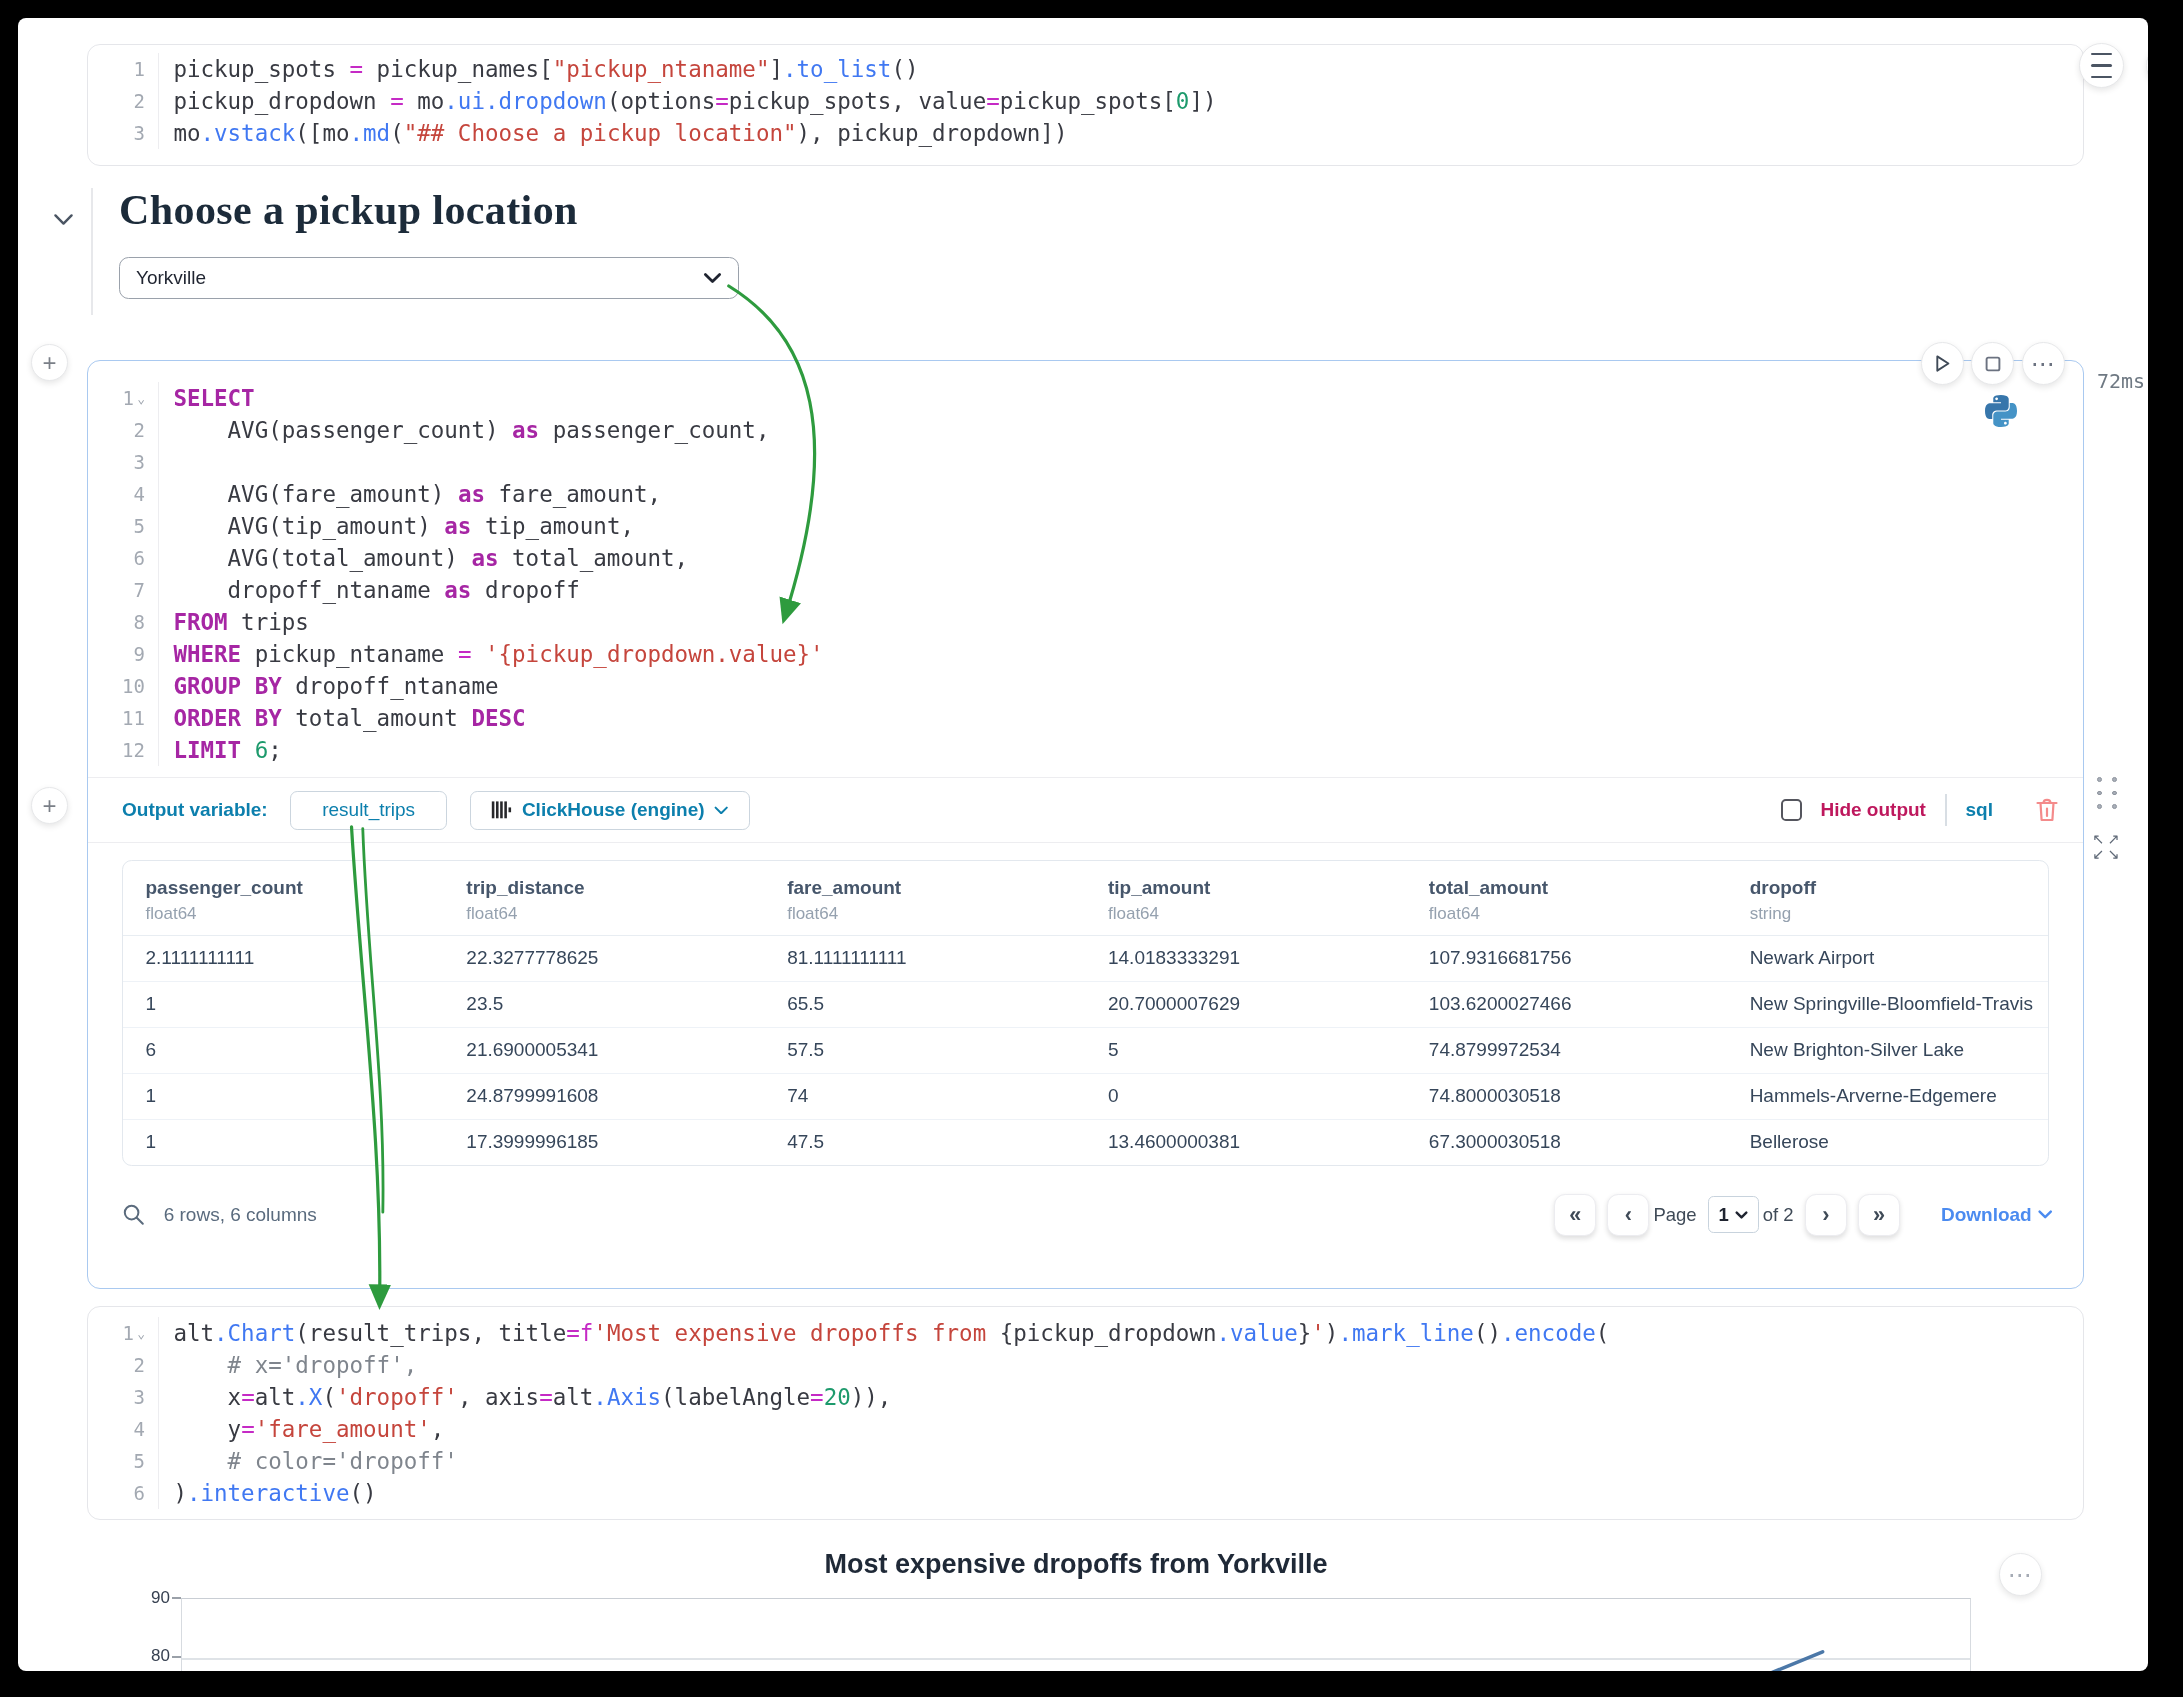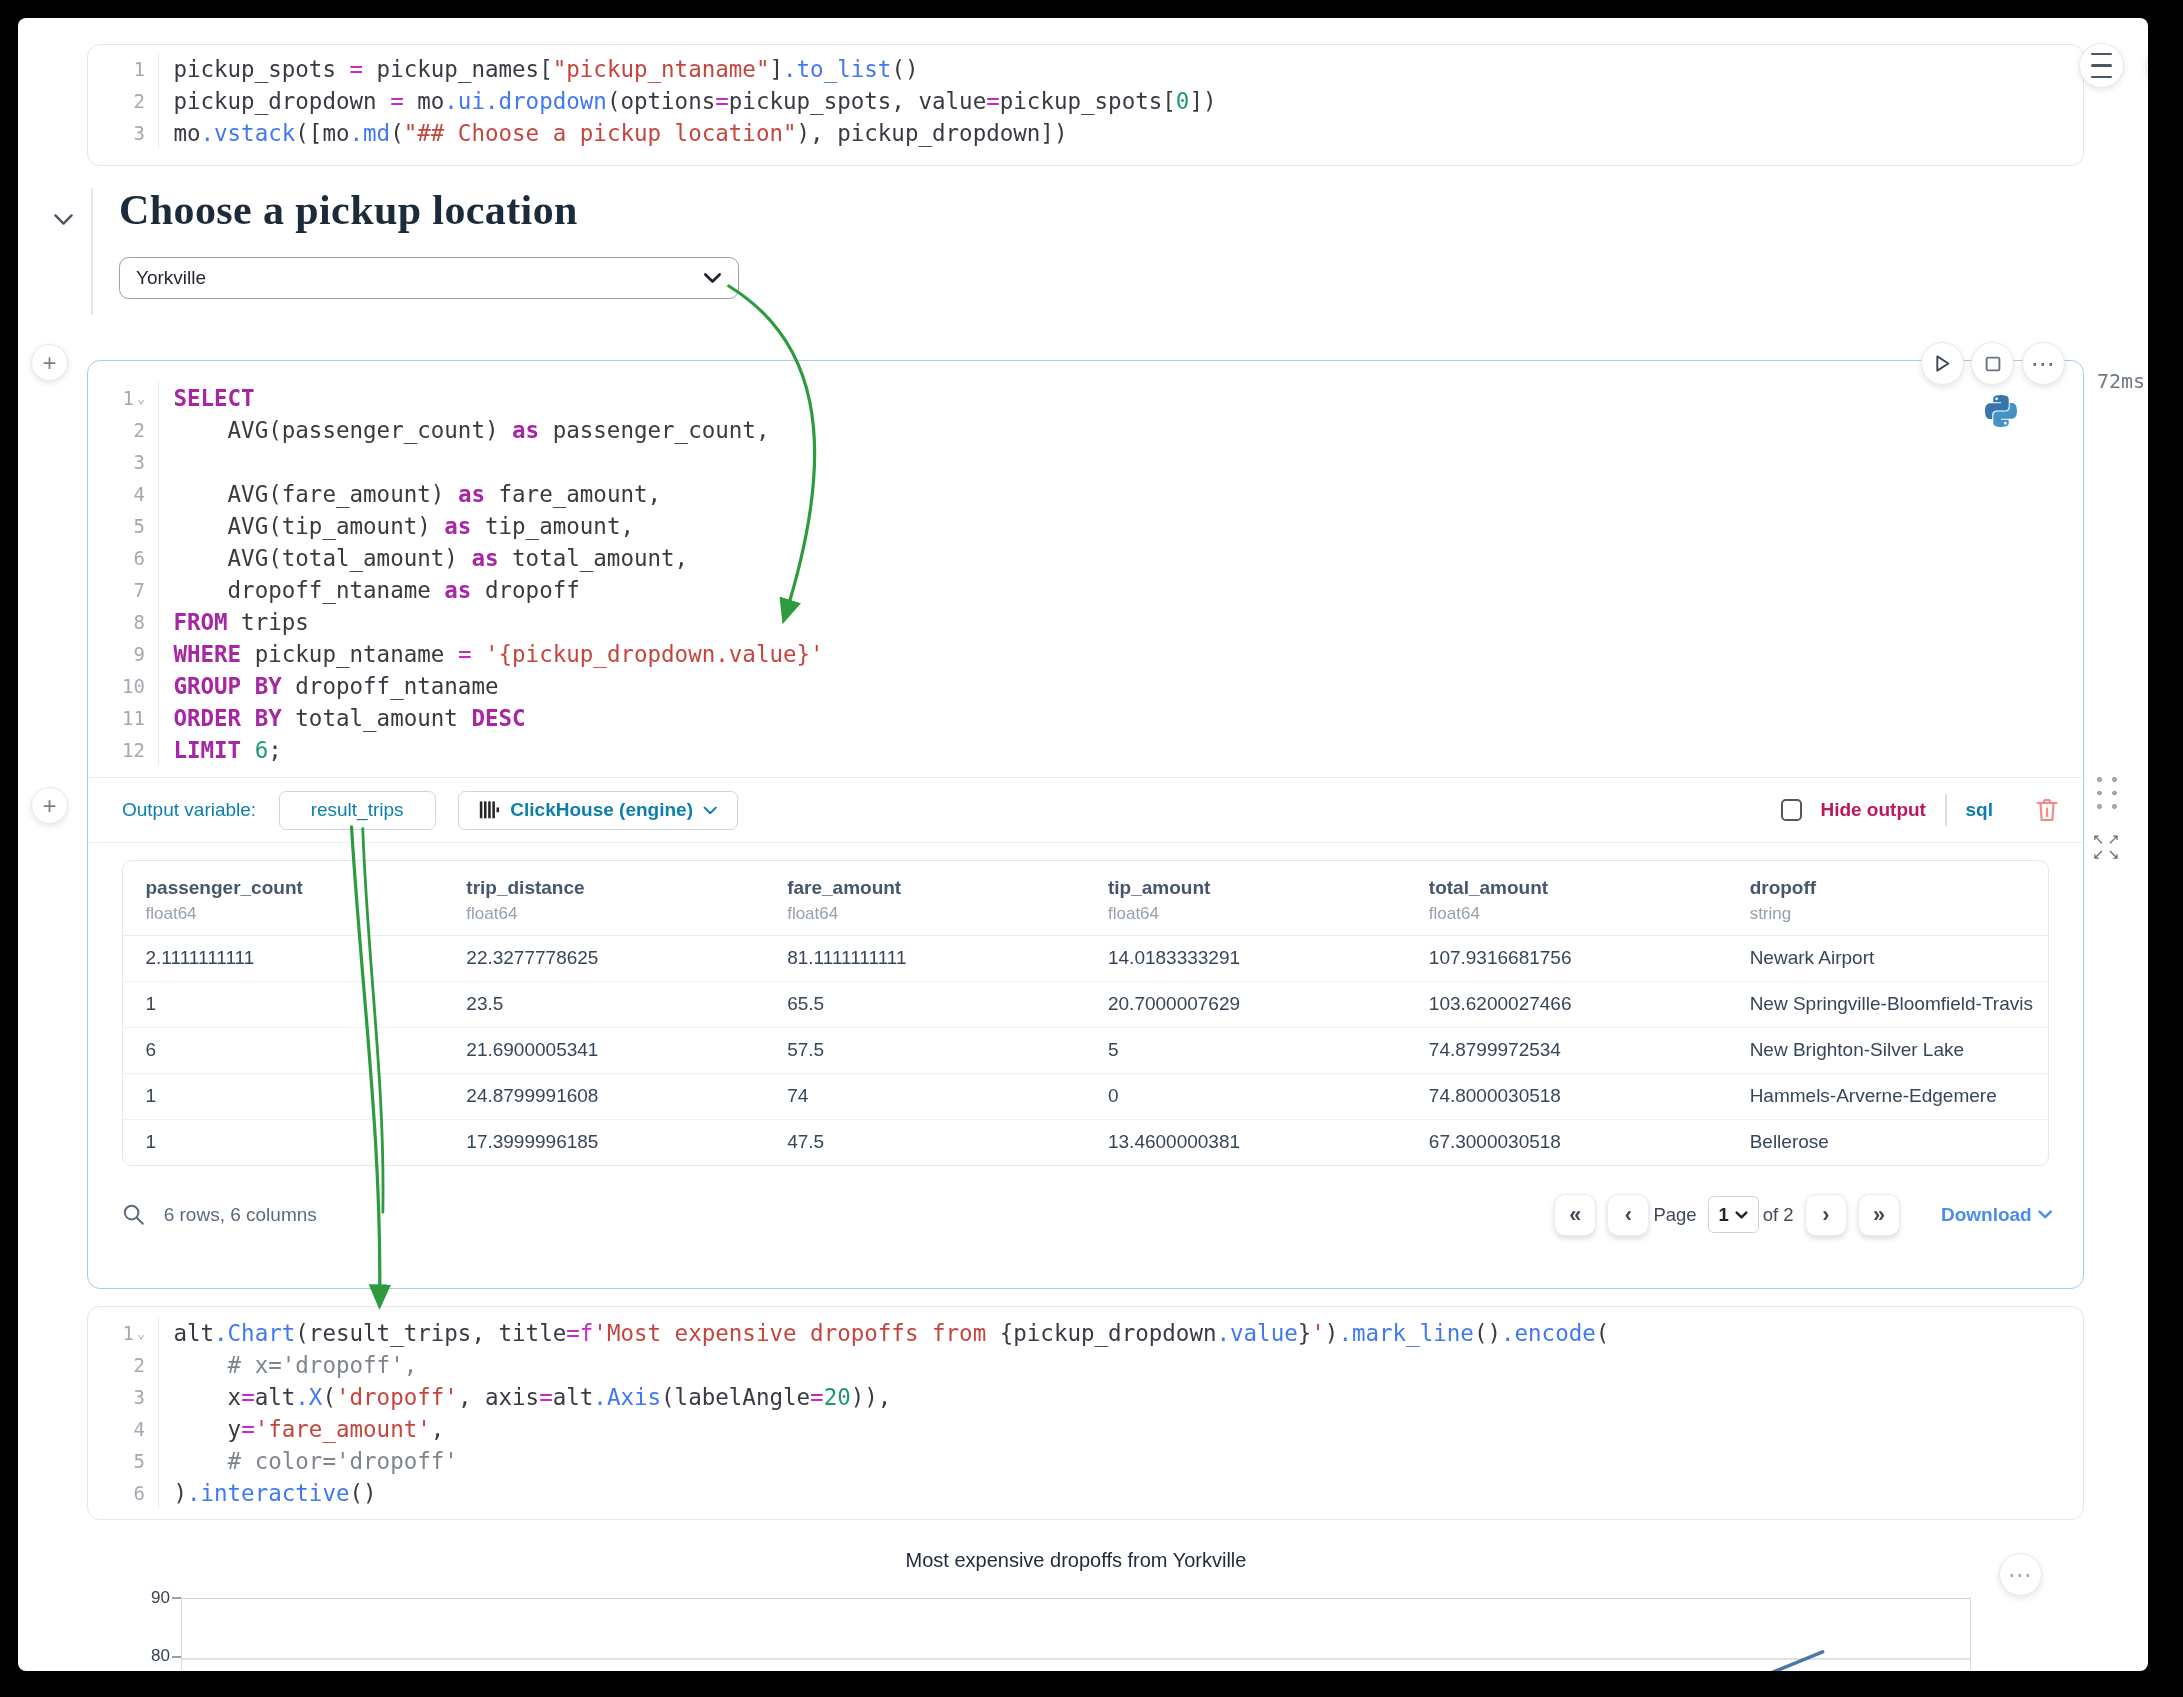--- a/index.html
+++ b/index.html
@@ -35,21 +35,21 @@
               font-size:42px;color:#1c2b3a;letter-spacing:0.4px}
   #md-collapse{left:47px;top:207px;width:32px;height:24px;display:flex;align-items:center;justify-content:center;cursor:pointer}
   #dropdown{left:119px;top:257px;width:620px;height:42px;border:1.6px solid #9aa1ab;border-radius:9.6px;
             background:#fff;display:flex;align-items:center;box-sizing:border-box;padding:0 16px;justify-content:space-between}
   #dropdown .val{font-size:19px;color:#1f2430}
 
   
   #output-bar{position:absolute;left:0;top:416px;width:100%;height:66px;box-sizing:border-box;
               border-top:1.6px solid #ededf0;border-bottom:1.6px solid #ededf0;
               display:flex;align-items:center;padding:0 24px 0 34px}
-  .ov-label{color:#0c7fad;font-weight:normal;font-size:19px}
+  .ov-label{color:#0c7fad;font-weight:bold;font-size:19px}
   .var-box{margin-left:22.5px;border:1.6px solid #cbd5de;border-radius:7.2px;height:39px;line-height:35px;
            padding:0 31px;color:#0c7fad;font-size:19px;background:#fff;box-sizing:border-box}
   .engine-btn{margin-left:22.5px;border:1.6px solid #cbd5de;border-radius:7.2px;height:39px;display:flex;
               align-items:center;gap:9.6px;padding:0 20px;color:#0c7fad;font-weight:bold;font-size:19px;box-sizing:border-box}
   .spacer{flex:1}
   .checkbox{width:21.7px;height:21.7px;border:2.4px solid #55565e;border-radius:4.8px;background:#fff;box-sizing:border-box}
   .hide-label{color:#be185d;font-weight:bold;font-size:19px;margin-left:18px}
   .vdiv{width:1.6px;height:32px;background:#d8dee4;margin:0 19px}
   .sql-link{color:#0c7fad;font-weight:bold;font-size:19px}
   #trash-btn{margin-left:42px;display:flex;align-items:center}
@@ -82,21 +82,21 @@
               box-shadow:0 2.4px 6.4px rgba(0,0,0,.10);display:flex;align-items:center;justify-content:center;box-sizing:border-box}
   .dots-h{color:#6b7280;font-size:24px;letter-spacing:1.6px;line-height:8px}
   .burger span{display:block;width:21.7px;height:2.8px;background:#4b5563;border-radius:1.6px;margin:4.4px 0}
   .plus-glyph{font-size:24px;color:#7a7f87;font-weight:normal}
   #runtime{left:2097px;top:369px;font-family:"DejaVu Sans Mono",monospace;font-size:20px;color:#6f7983}
   #drag-dots{left:2097px;top:777px;display:grid;grid-template-columns:4.8px 4.8px;grid-gap:8.8px 10.4px}
   #drag-dots i{width:4.8px;height:4.8px;border-radius:50%;background:#a8aeb8;border:0.8px solid #8d939d;box-sizing:border-box}
   #expand-icon{left:2090px;top:832px;width:35px;color:#5f6977;font-size:14.4px;line-height:15.3px;letter-spacing:3.2px;text-align:center}
 
   
-  #chart-title{left:181px;top:1549px;width:1790px;text-align:center;font-size:20px;font-weight:normal;color:#1f2937}
+  #chart-title{left:181px;top:1549px;width:1790px;text-align:center;font-size:27px;font-weight:bold;color:#1f2937}
   #chart-plot{left:181px;top:1598px;width:1790px;height:104px;border-top:1.6px solid #c9ced4;
               border-left:1.2px solid #d7dbe0;border-right:1.2px solid #d7dbe0;box-sizing:border-box}
   .gridline80{position:absolute;left:0;top:59px;width:100%;height:1.6px;background:#dfe3e7}
   .ytick{position:absolute;width:48px;text-align:right;font-size:17px;color:#374151}
   #ytick-90{left:122px;top:1588px}
   #ytick-80{left:122px;top:1646px}
   .tickmark{position:absolute;width:8.8px;height:1.6px;background:#9aa0a8}
   #tick-90{left:172px;top:1597px}
   #tick-80{left:172px;top:1656px}
 

